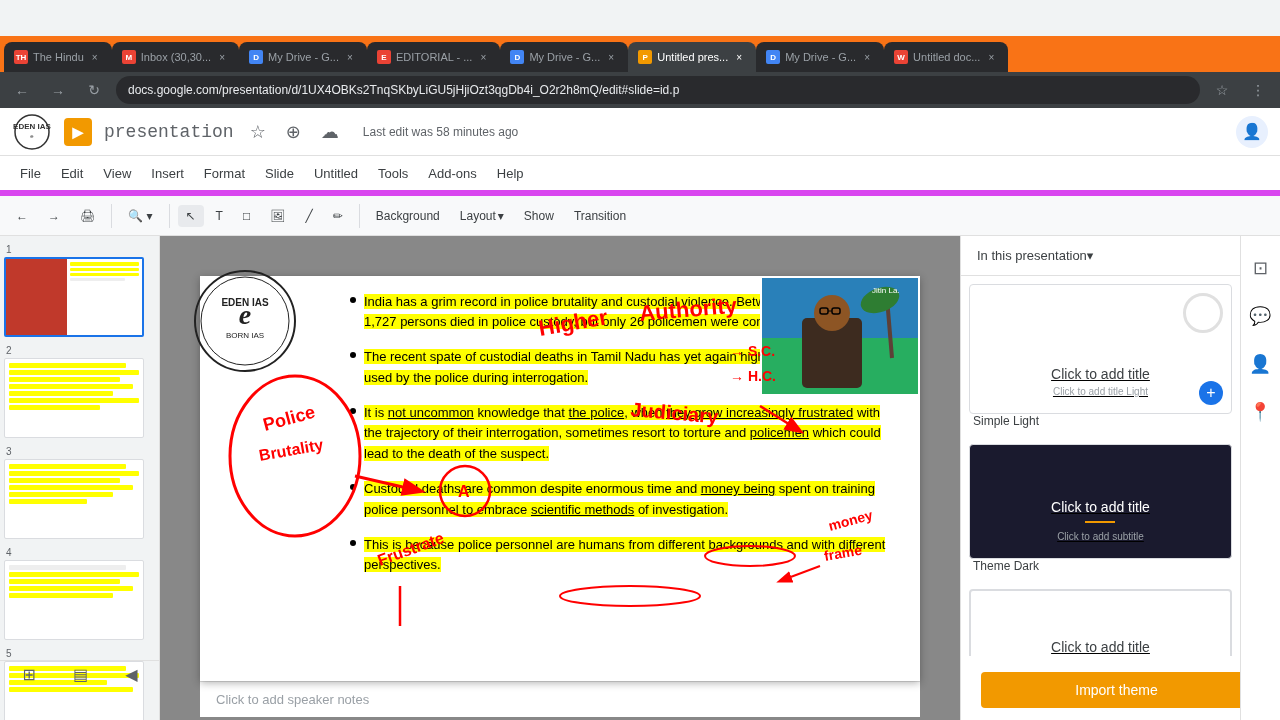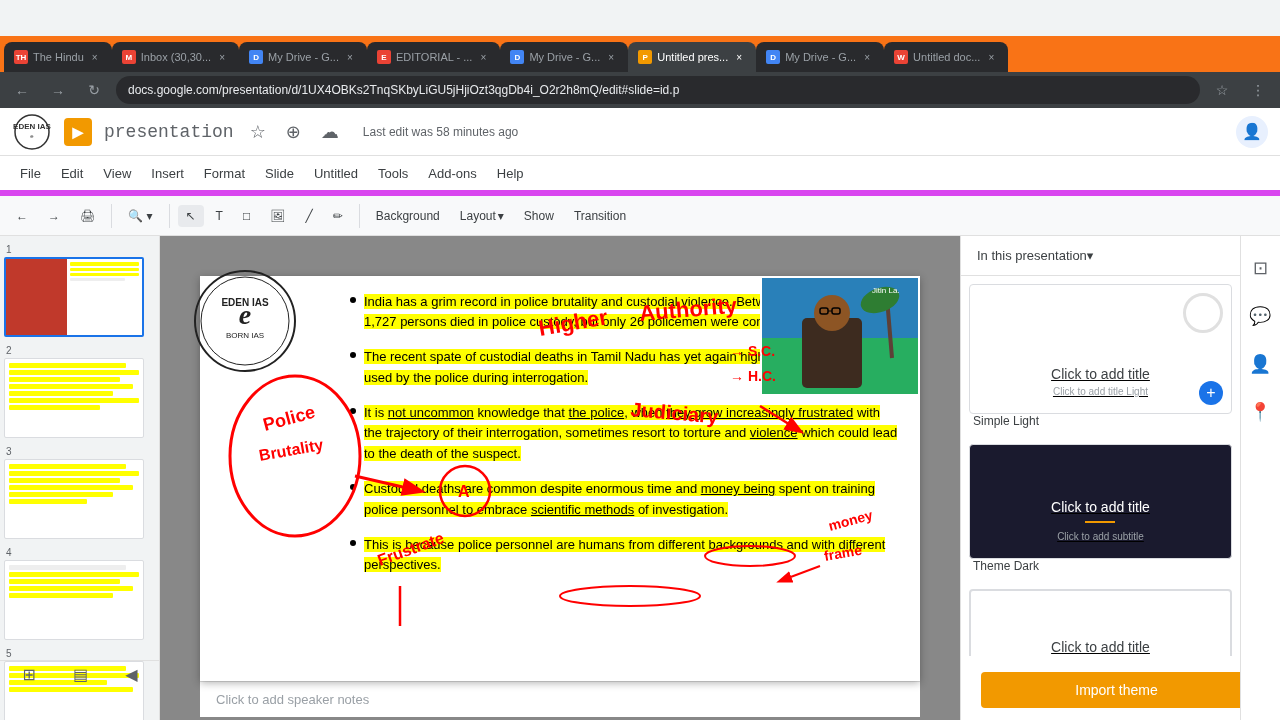--- a/index.html
+++ b/index.html
@@ -313,21 +313,21 @@
             </div>
             <div class="bullet-point">
               <div class="bullet-dot"></div>
               <div class="bullet-text">
                 <mark>The recent spate of custodial deaths in Tamil Nadu has yet again highlighted the methods used by the police during interrogation.</mark>
               </div>
             </div>
             <div class="bullet-point">
               <div class="bullet-dot"></div>
               <div class="bullet-text">
-                <mark>It is <u>not uncommon</u> knowledge that <u>the police</u>, when <u>they grow increasingly frustrated</u> with the trajectory of their interrogation, sometimes resort to torture and <u>violence</u> which could lead to the death of the suspect.</mark>
+                <mark>It is <u>not uncommon</u> knowledge that <u>the police</u>, when <u>they grow increasingly frustrated</u> with the trajectory of their interrogation, sometimes resort to torture and <u>policemen</u> which could lead to the death of the suspect.</mark>
               </div>
             </div>
             <div class="bullet-point">
               <div class="bullet-dot"></div>
               <div class="bullet-text">
                 <mark>Custodial deaths are common despite enormous time and <u>money being</u> spent on training police personnel to embrace <u>scientific methods</u> of investigation.</mark>
               </div>
             </div>
             <div class="bullet-point">
               <div class="bullet-dot"></div>

